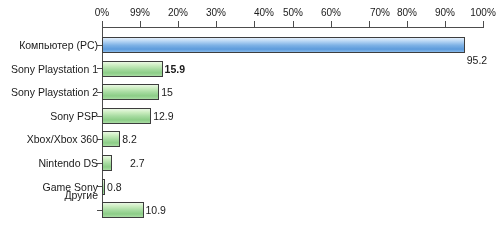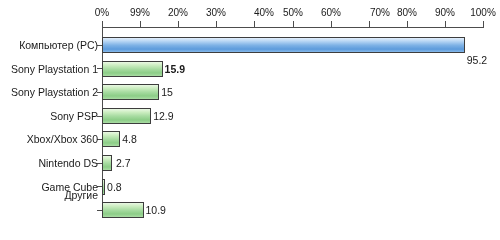--- a/index.html
+++ b/index.html
@@ -156,25 +156,25 @@
       <div class="bar green" style="top: 68.6px; left: 102px; width: 60.579px;"></div>
       <div class="bar-value" style="top: 68.6px; left: 164.579px; font-weight: bold;">15.9</div>
       <div class="cat-label" style="top: 92.2px;">Sony Playstation 2</div>
       <div class="bar green" style="top: 92.2px; left: 102px; width: 57.15px;"></div>
       <div class="bar-value" style="top: 92.2px; left: 161.15px;">15</div>
       <div class="cat-label" style="top: 115.8px; text-align: right;">Sony PSP</div>
       <div class="bar green" style="top: 115.8px; left: 102px; width: 49.149px;"></div>
       <div class="bar-value" style="top: 115.8px; left: 153.149px;">12.9</div>
       <div class="cat-label" style="top: 139.4px;">Xbox/Xbox 360</div>
       <div class="bar green" style="top: 139.4px; left: 102px; width: 18.288px;"></div>
-      <div class="bar-value" style="top: 139.4px; left: 122.288px;">4.8</div>
+      <div class="bar-value" style="top: 139.4px; left: 122.288px;">8.2</div>
       <div class="cat-label" style="top: 163px;">Nintendo DS</div>
       <div class="bar green" style="top: 163px; left: 102px; width: 10.287px;"></div>
-      <div class="bar-value" style="top: 163px; left: 116px;">2.7</div>
-      <div class="cat-label" style="top: 186.6px;">Game Cube</div>
+      <div class="bar-value" style="top: 163px; left: 130px;">2.7</div>
+      <div class="cat-label" style="top: 186.6px;">Game Sony</div>
       <div class="bar green" style="top: 186.6px; left: 102px; width: 3.048px;"></div>
       <div class="bar-value" style="top: 186.6px; left: 107.048px;">0.8</div>
       <div class="cat-label" style="top: 195px;">Другие</div>
       <div class="bar green" style="top: 210.2px; left: 102px; width: 41.529px;"></div>
       <div class="bar-value" style="top: 210.2px; left: 145.529px;">10.9</div>
     </div>
 
 </div>
 
 </body></html>

